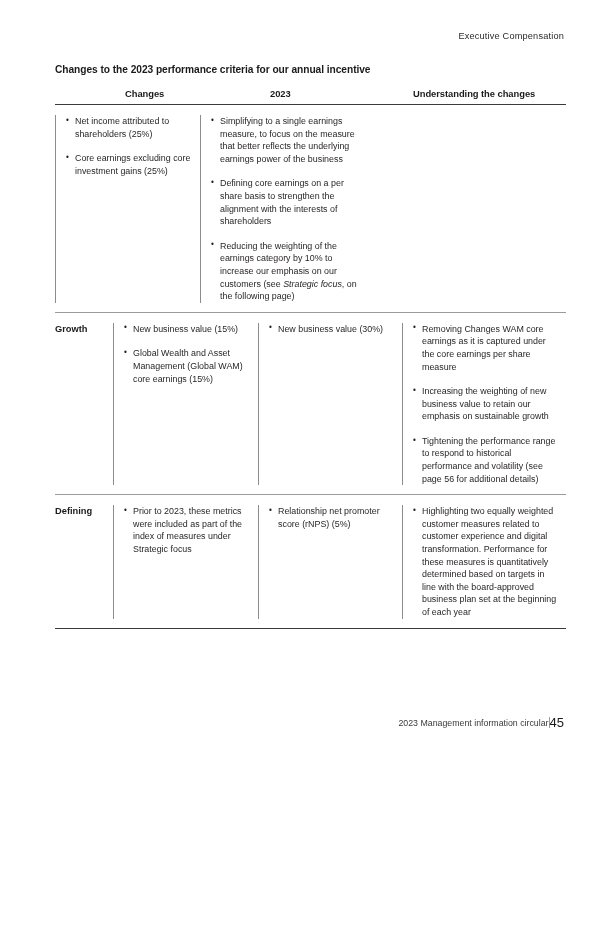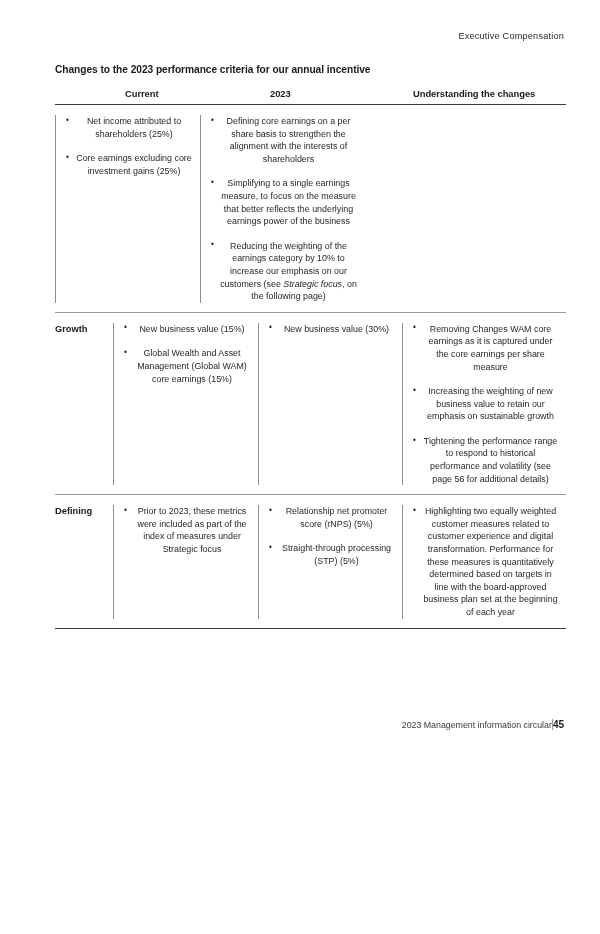--- a/index.html
+++ b/index.html
@@ -108,21 +108,20 @@
 
   ul.bullets {
     list-style: none;
     margin: 0;
     padding: 0;
   }
   ul.bullets > li {
     position: relative;
     padding-left: 9px;
     margin: 0 0 0 0;
-    text-align: center;
   }
   ul.bullets > li + li {
     margin-top: 12px;
   }
   ul.bullets > li::before {
     content: "\2022";
     position: absolute;
     left: 0;
     top: -0.3px;
     font-size: 8.2px;
@@ -141,54 +140,54 @@
     font-size: 8.8px;
     color: #3a3a3a;
   }
   .footer .sep {
     display: inline-block;
     width: 1px;
     height: 11px;
     background: #9b9b9b;
   }
   .footer .pageno {
-    font-size: 10px;
-    font-weight: bold;
+    font-size: 13px;
+    font-weight: normal;
     color: #1a1a1a;
   }
 </style>
 </head>
 <body>
 
 <div class="page">
 
   <div class="running-header">Executive Compensation</div>
 
   <div class="table-title">Changes to the 2023 performance criteria for our annual incentive</div>
 
   <div class="table">
 
     <div class="thead">
       <div class="th col-cat"></div>
-      <div class="th col-cur">Current</div>
+      <div class="th col-cur">Changes</div>
       <div class="th col-new">2023</div>
       <div class="th col-und">Understanding the changes</div>
     </div>
 
     <div class="trow">
       <div class="cell bordered col-cur">
         <ul class="bullets">
             <li>Net income attributed to shareholders (25%)</li>
             <li>Core earnings excluding core investment gains (25%)</li>
           </ul>
       </div>
       <div class="cell bordered col-und">
         <ul class="bullets">
+            <li>Simplifying to a single earnings measure, to focus on the measure that better reflects the underlying earnings power of the business</li>
             <li>Defining core earnings on a per share basis to strengthen the alignment with the interests of shareholders</li>
-            <li>Simplifying to a single earnings measure, to focus on the measure that better reflects the underlying earnings power of the business</li>
             <li>Reducing the weighting of the earnings category by 10% to increase our emphasis on our customers (see <em>Strategic focus</em>, on the following page)</li>
           </ul>
       </div>
     </div>
 
     <div class="trow">
       <div class="cell cat col-cat">Growth</div>
       <div class="cell bordered col-cur">
         <ul class="bullets">
             <li>New business value (15%)</li>
@@ -212,21 +211,20 @@
     <div class="trow last">
       <div class="cell cat col-cat">Defining</div>
       <div class="cell bordered col-cur">
         <ul class="bullets">
             <li>Prior to 2023, these metrics were included as part of the index of measures under Strategic focus</li>
           </ul>
       </div>
       <div class="cell bordered col-new">
         <ul class="bullets">
             <li>Relationship net promoter score (rNPS) (5%)</li>
-            <li>Straight-through processing (STP) (5%)</li>
           </ul>
       </div>
       <div class="cell bordered col-und">
         <ul class="bullets">
             <li>Highlighting two equally weighted customer measures related to customer experience and digital transformation. Performance for these measures is quantitatively determined based on targets in line with the board-approved business plan set at the beginning of each year</li>
           </ul>
       </div>
     </div>
 
   </div>

